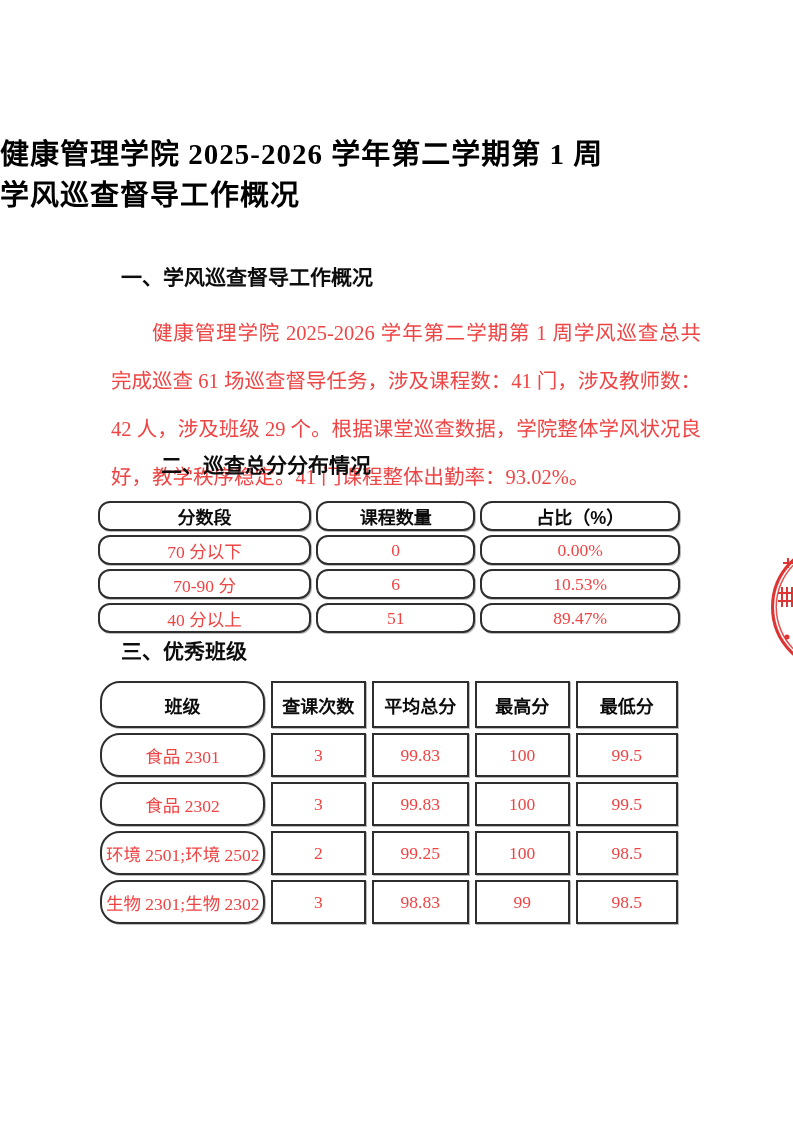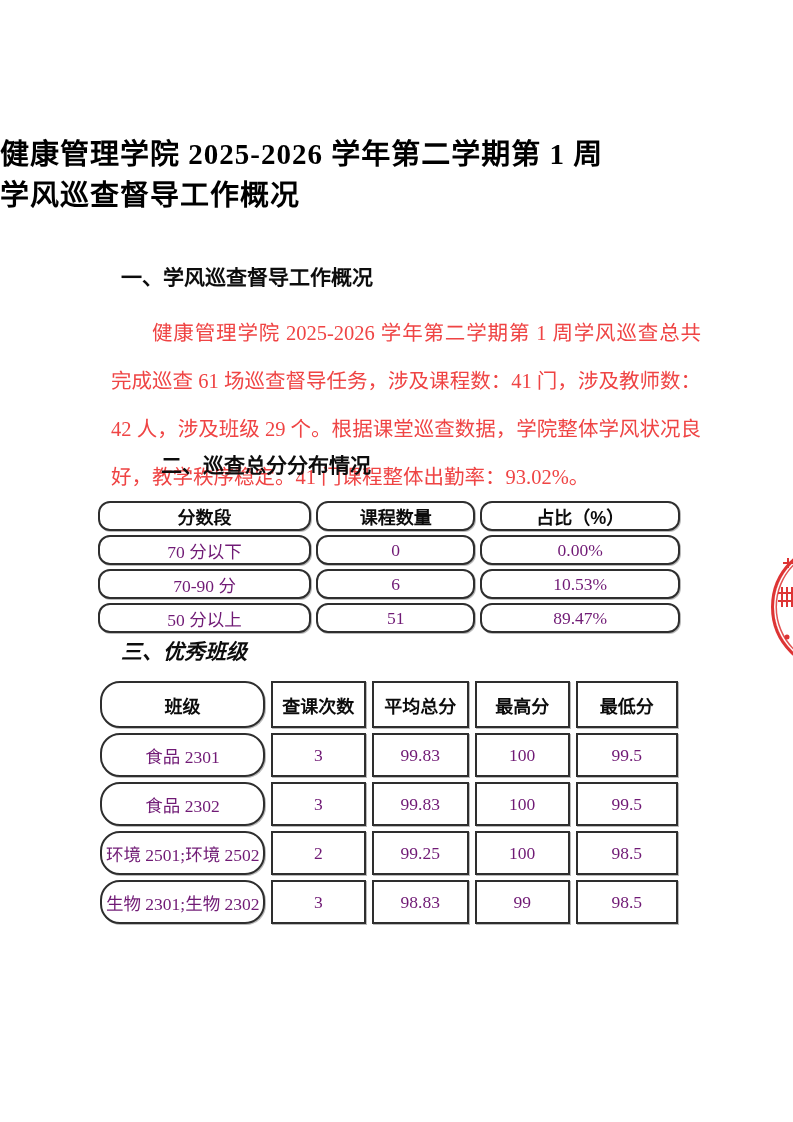--- a/index.html
+++ b/index.html
@@ -19,21 +19,21 @@
     font-family:"Liberation Serif","DejaVu Serif",serif;
   }
   
   .sec-heading{
     position:absolute;left:121px;
     font-family:"Liberation Sans","DejaVu Sans",sans-serif;
     font-weight:700;font-size:21px;color:#0d0d0d;white-space:nowrap;
   }
   #sec1-heading{top:261px;}
   #sec2-heading{top:449px;margin-left:40px;}
-  #sec3-heading{top:635px;font-style:italic;}
+  #sec3-heading{top:635px;}
   
   .body-par{
     position:absolute;left:95px;top:293px;width:590px;
     font-size:20.5px;line-height:48px;
     text-align:justify;text-indent:2em;
     color:#ef4444;margin:16px;
   }
   
   table.doc-table{
     position:absolute;
@@ -49,21 +49,21 @@
     background:#fff;
     padding:0 4px;
     overflow:hidden;white-space:nowrap;
   }
   table.doc-table th{
     font-family:"Liberation Sans","DejaVu Sans",sans-serif;
     font-weight:700;font-size:18px;color:#0c0c0c;
   }
   table.doc-table td{
     font-family:"Liberation Serif","DejaVu Serif",serif;
-    font-size:17.5px;color:#701a75;
+    font-size:17.5px;color:#ef4444;
   }
   
   #score-table{left:93px;top:497px;width:592px;}
   #score-table th,#score-table td{height:26px;border-radius:12px;}
   #score-table th:nth-child(1),#score-table td:nth-child(1){width:37.5%;}
   #score-table th:nth-child(2),#score-table td:nth-child(2){width:27.5%;}
   #score-table th:nth-child(3),#score-table td:nth-child(3){width:35%;}
   
   #class-table{left:94px;top:676px;width:590px;border-spacing:6px 5px;}
   #class-table th{height:43px;}
@@ -109,21 +109,21 @@
           <td>70 分以下</td>
           <td>0</td>
           <td>0.00%</td>
         </tr>
         <tr>
           <td>70-90 分</td>
           <td>6</td>
           <td>10.53%</td>
         </tr>
         <tr>
-          <td>50 分以上</td>
+          <td>40 分以上</td>
           <td>51</td>
           <td>89.47%</td>
         </tr>
       </tbody>
     </table>
 
   <div class="sec-heading" id="sec3-heading">三、优秀班级</div>
   <table class="doc-table" id="class-table">
       <thead>
         <tr>

